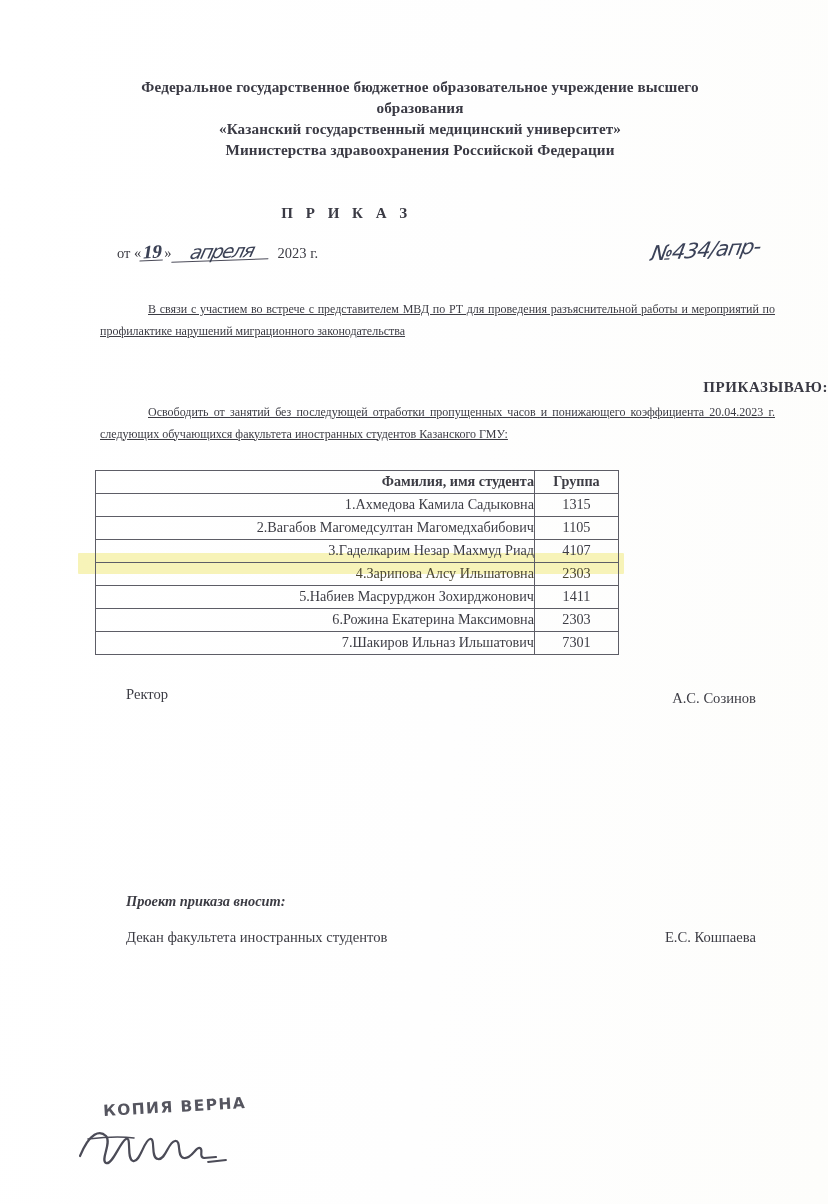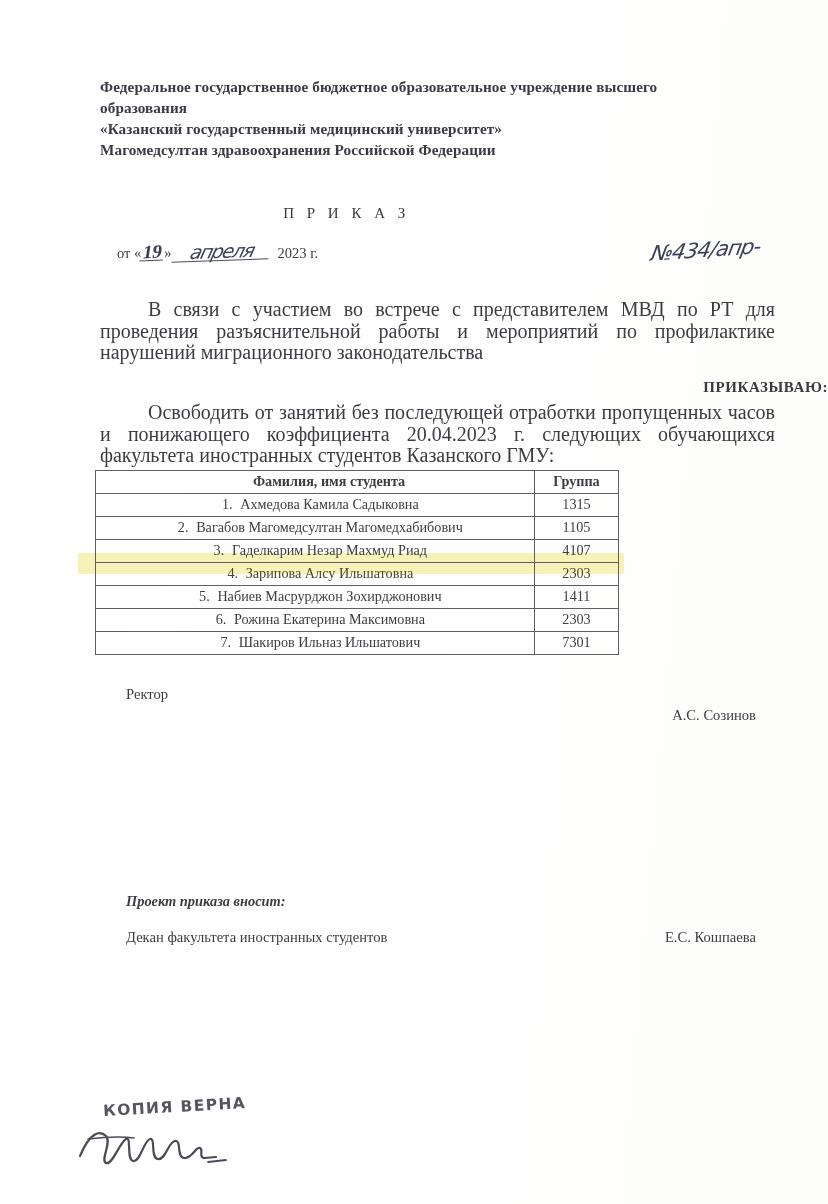--- a/index.html
+++ b/index.html
@@ -21,39 +21,40 @@
     inset: 0;
     background: linear-gradient(95deg, #ffffff 0%, #fefefe 55%, #fdfdfb 100%);
   }
 
   
   .doc-header {
     position: absolute;
     left: 100px;
     top: 76px;
     width: 640px;
+    text-align: center;
     font-weight: bold;
     font-size: 15.2px;
     line-height: 21px;
     letter-spacing: 0.1px;
     color: #3a3a44;
   }
   .doc-header .ln1 { display: block; }
   .doc-header .ln2 { display: block; }
   .doc-header .ln3 { display: block; }
   .doc-header .ln4 { display: block; }
 
   
   .prikaz-title {
     position: absolute;
     left: 0;
     top: 205px;
     width: 693px;
     text-align: center;
-    font-weight: normal;
+    font-weight: bold;
     font-size: 15px;
     letter-spacing: 4.5px;
     color: #3a3a44;
   }
 
   
   .date-row {
     position: absolute;
     left: 117px;
     top: 243px;
@@ -97,25 +98,26 @@
     color: #3b4258;
     font-family: "DejaVu Sans", sans-serif;
     font-style: italic;
     letter-spacing: -1px;
     white-space: nowrap;
   }
 
   
   .para {
     position: absolute;
-    font-size: 20px;
+    font-size: 12px;
     line-height: 21.5px;
     text-align: justify;
     text-align-last: left;
     color: #3c3c44;
+    text-decoration: underline;
   }
   .para .ind { display: inline-block; width: 48px; }
 
   #para-reason {
     left: 100px;
     top: 299px;
     width: 675px;
   }
   .prikazyvayu {
     position: absolute;
@@ -144,21 +146,21 @@
     font-size: 14.2px;
     color: #3c3c44;
     background: transparent;
   }
   .students-table td, .students-table th {
     border: 1.1px solid #5d5d66;
     padding: 1px 0 2px 0;
     height: 19px;
     vertical-align: middle;
     font-weight: normal;
-    text-align: center;
+    text-align: right;
   }
   .students-table th { font-weight: bold; }
   .col-name { padding-left: 28px !important; }
   .col-group {
     width: 83px;
     text-align: center !important;
     padding-left: 0 !important;
   }
   .row-num {
     display: inline-block;
@@ -184,21 +186,21 @@
   
   .sig-row {
     position: absolute;
     font-size: 14.6px;
     color: #3c3c44;
   }
   .sig-left  { left: 126px; }
   .sig-right { right: 72px; }
 
   #rector-label { top: 686px; }
-  #rector-name  { top: 707px; }
+  #rector-name  { top: 690px; }
 
   .proekt-label {
     position: absolute;
     left: 126px;
     top: 893px;
     font-size: 14.4px;
     font-style: italic;
     font-weight: bold;
     color: #3c3c44;
   }
@@ -229,21 +231,21 @@
 </style>
 </head>
 <body>
 
 <div class="page">
 
   <div class="doc-header">
     <span class="ln1">Федеральное государственное бюджетное образовательное учреждение высшего</span>
     <span class="ln2">образования</span>
     <span class="ln3">«Казанский государственный медицинский университет»</span>
-    <span class="ln4">Магомедсултан здравоохранения Российской Федерации</span>
+    <span class="ln4">Министерства здравоохранения Российской Федерации</span>
   </div>
 
   <div class="prikaz-title">П Р И К А З</div>
 
   <div class="date-row">
     <span class="lbl">от «</span><span class="hand-day">19</span><span class="lbl">»</span><span class="hand-month">апреля</span><span class="year-txt">2023 г.</span>
   </div>
 
   <div class="order-no">№434/апр-</div>
 

